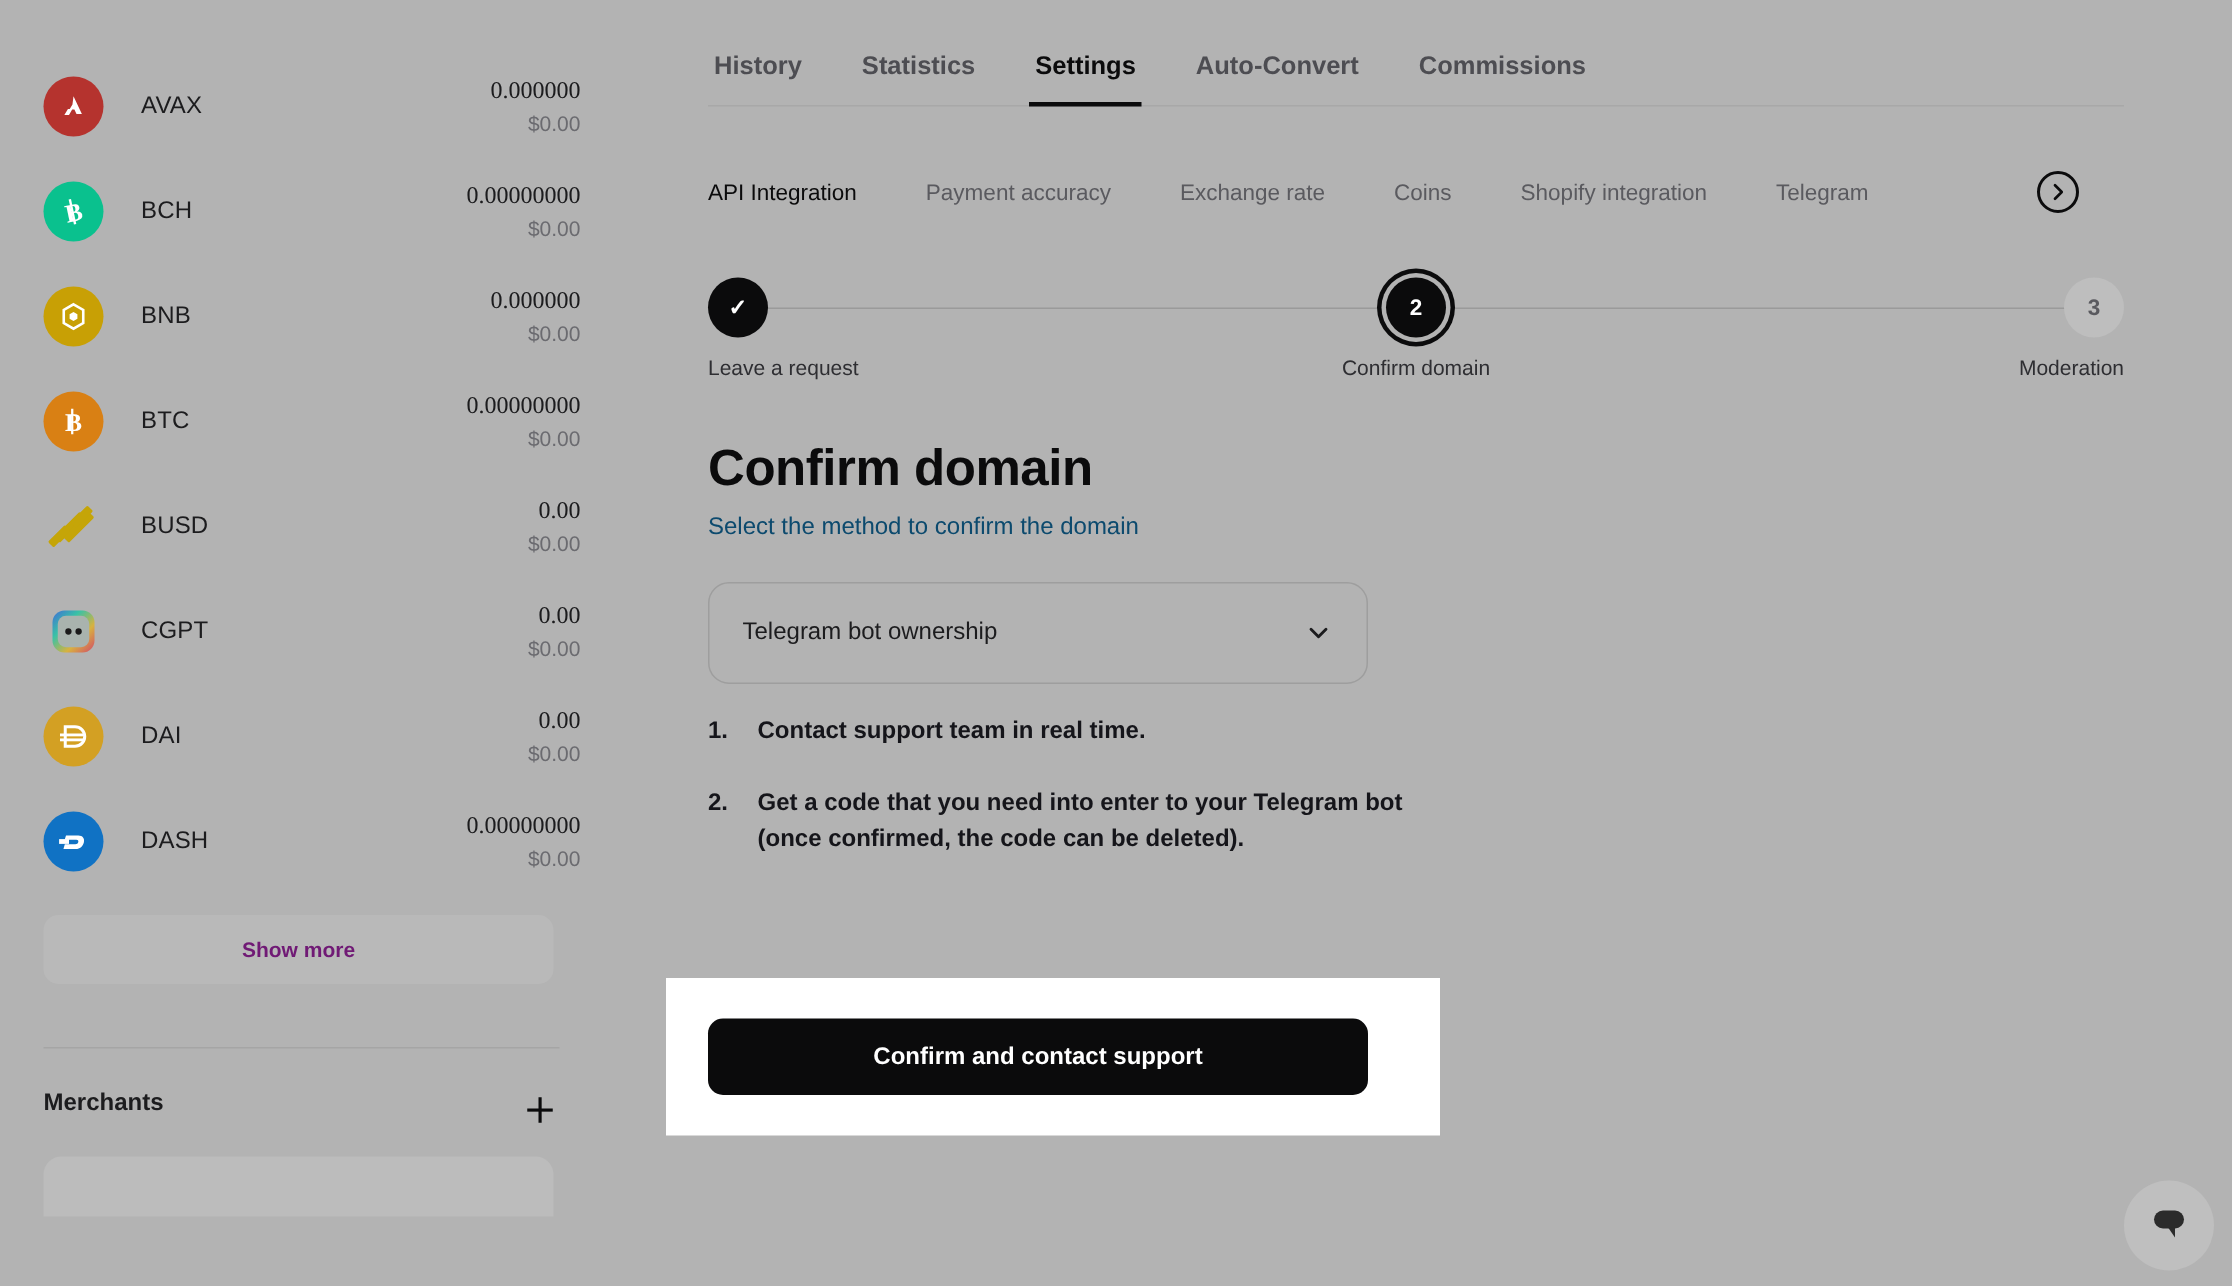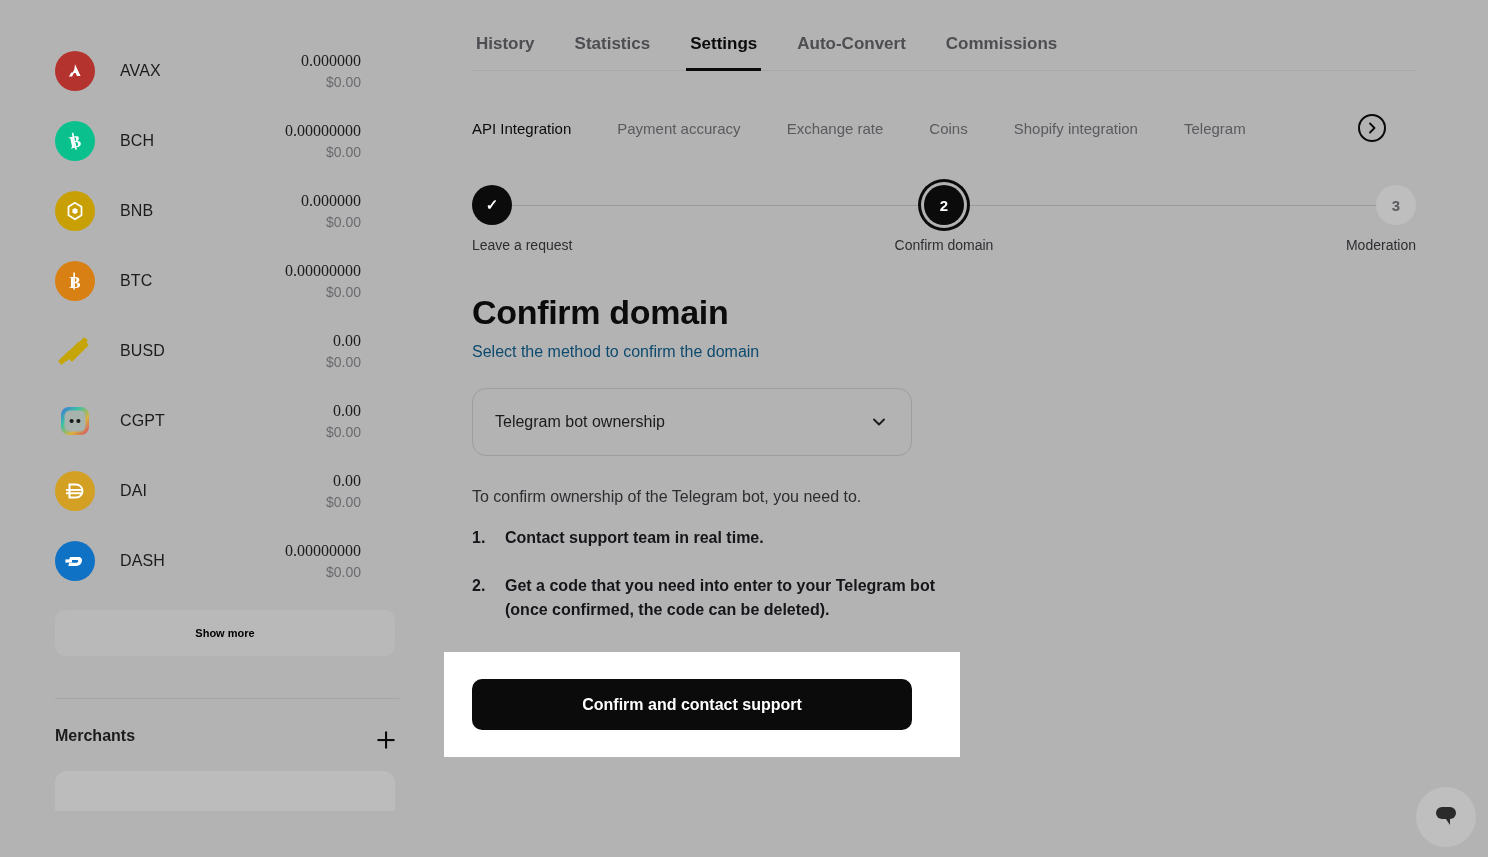--- a/index.html
+++ b/index.html
@@ -9,21 +9,21 @@
     background: #b3b3b3;
     font-family: "Liberation Sans", sans-serif;
     -webkit-font-smoothing: antialiased;
   }
   #root { position: relative; width: 1488px; height: 857px; }
 
   
   .sidebar {
     position: absolute; left: 0; top: 0;
     width: 416px; height: 857px;
-    padding: 0 55px;
+    padding: 0 29px;
   }
   .coin-list { padding-top: 36px; }
   .coin-row {
     display: flex; align-items: center;
     height: 70px;
     cursor: pointer;
   }
   .coin-icon {
     width: 40px; height: 40px; border-radius: 50%;
     flex: 0 0 40px;
@@ -43,21 +43,21 @@
   }
   .coin-amount { font-size: 16px; color: #1c1c1e; font-family: Liberation Serif, serif; }
   .coin-fiat { font-size: 14px; color: #6b6b70; margin-top: 3px; }
 
   .show-more {
     margin-top: 14px;
     width: 340px; height: 46px;
     background: #b9b9b9;
     border: none; border-radius: 10px;
     font-family: "Liberation Sans", sans-serif;
-    font-size: 11px; font-weight: 600; color: #000000;
+    font-size: 14px; font-weight: 600; color: #701a75;
     cursor: pointer;
     display: flex; align-items: center; justify-content: center; text-align: center;
   }
 
   .divider {
     margin-top: 42px;
     height: 1px; background: #a5a5a5; width: 344px;
   }
 
   .merchants-head {
@@ -443,21 +443,20 @@
 
     <div class="select-box">
       <span class="select-value">Telegram bot ownership</span>
       <span class="select-chevron">
         <svg width="20" height="20" viewBox="0 0 20 20">
             <path d="M5 7.5 10 12.5 15 7.5" fill="none" stroke="#1c1c1e" stroke-width="1.9" stroke-linecap="round" stroke-linejoin="round"></path>
           </svg>
       </span>
     </div>
 
-    <p class="intro-line">To confirm ownership of the Telegram bot, you need to.</p>
 
     <div class="steps-ol">
       <div class="step-item">
         <span class="step-num">1.</span>
         <span>Contact support team in real time.</span>
       </div>
       <div class="step-item">
         <span class="step-num">2.</span>
         <span>Get a code that you need into enter to your Telegram bot (once confirmed, the code can be deleted).</span>
       </div>

